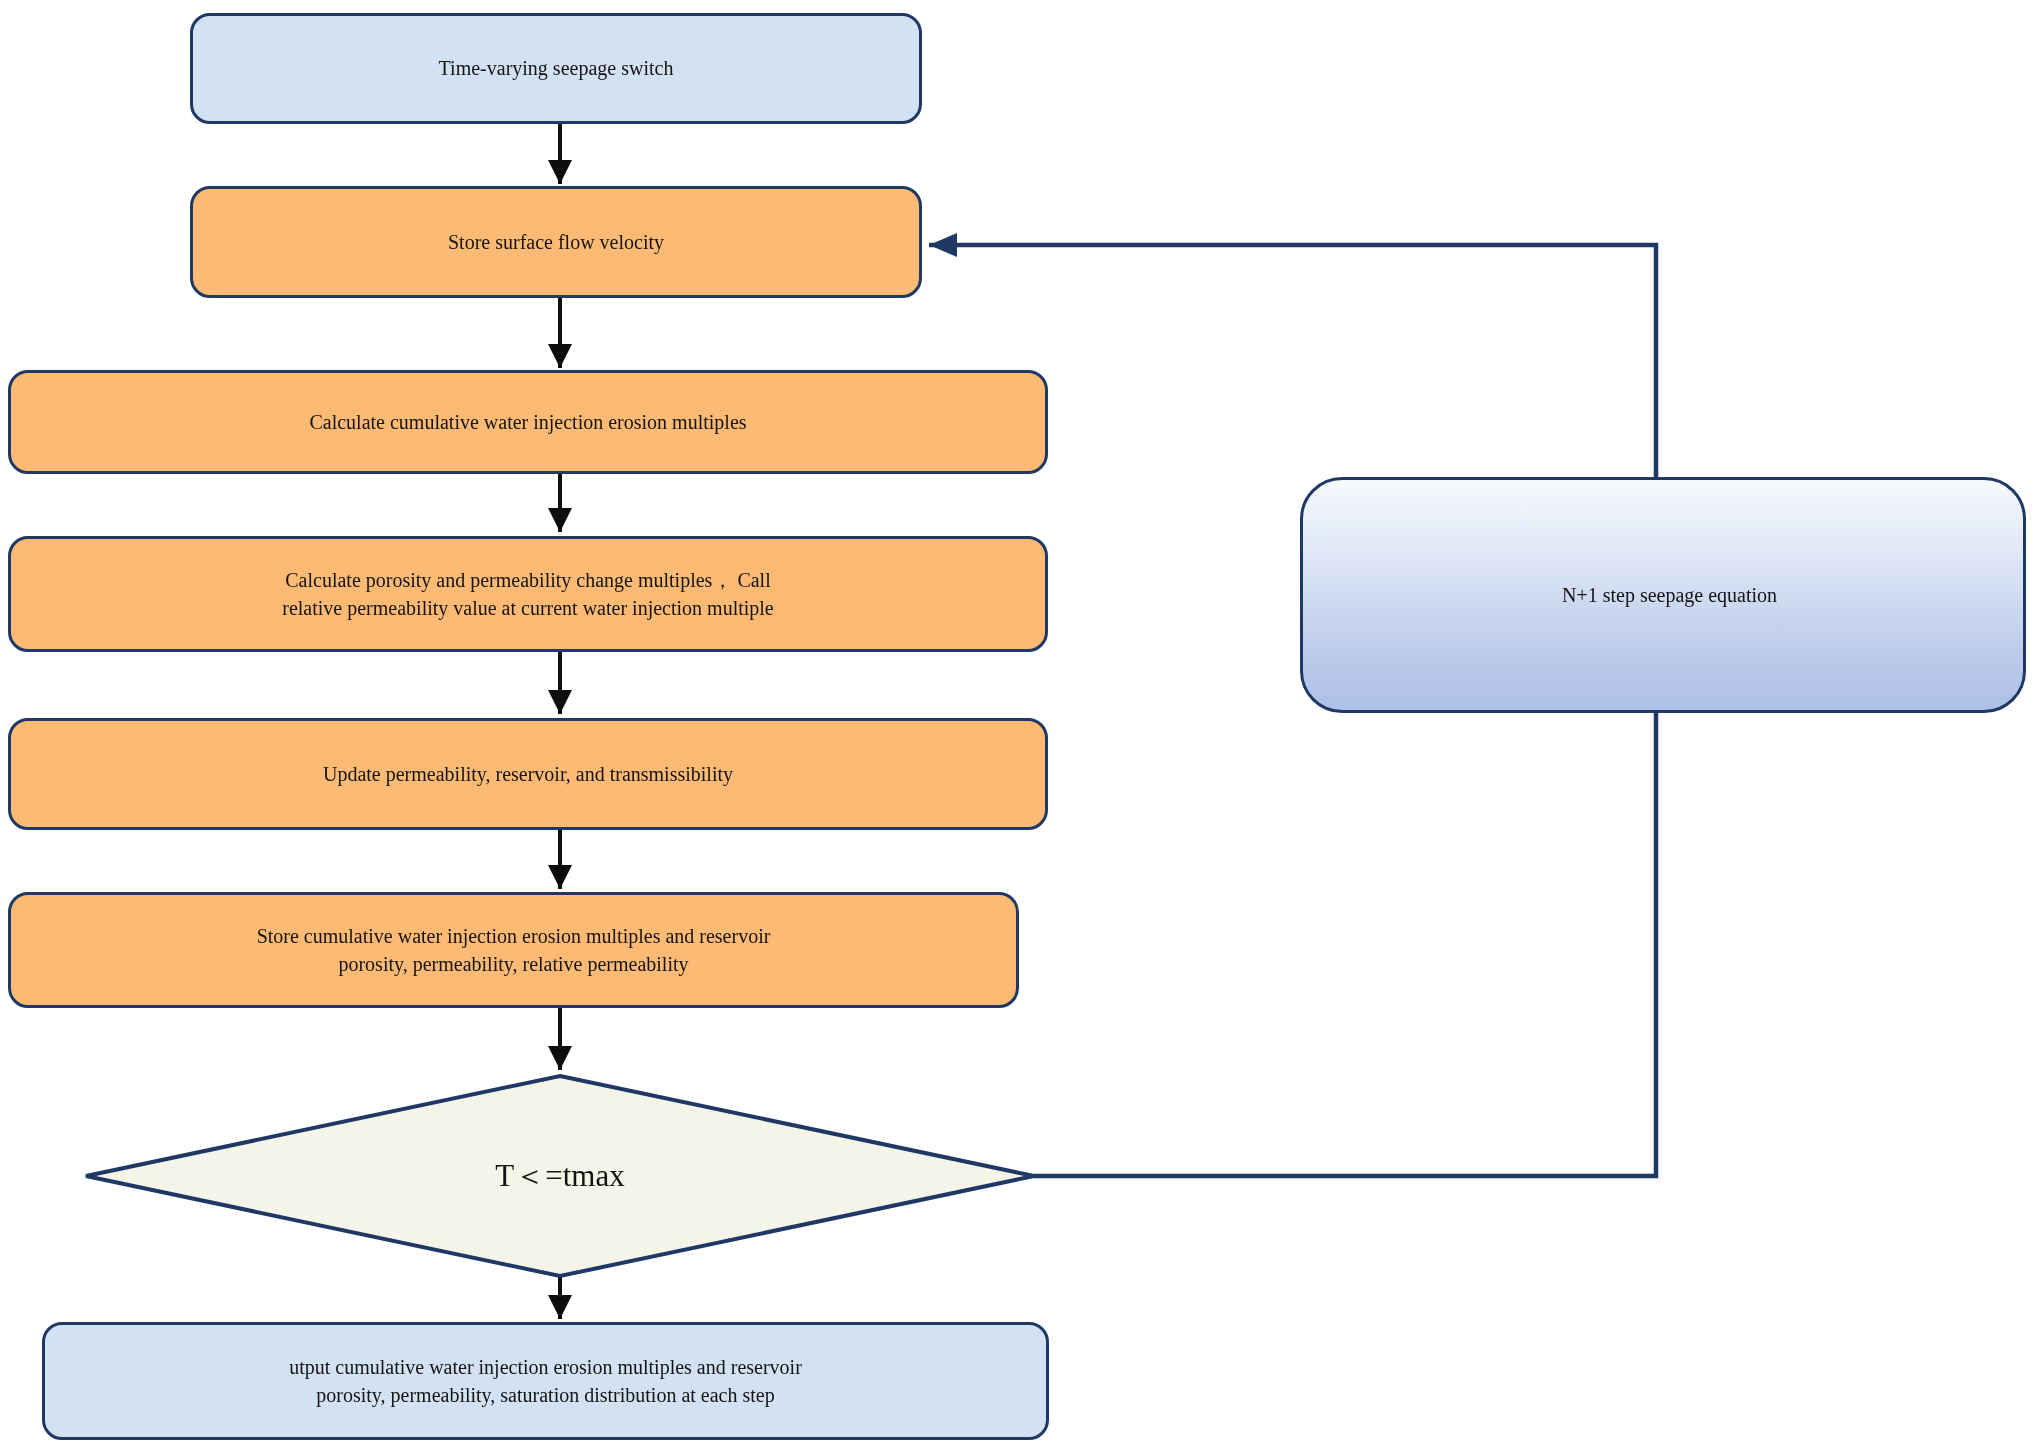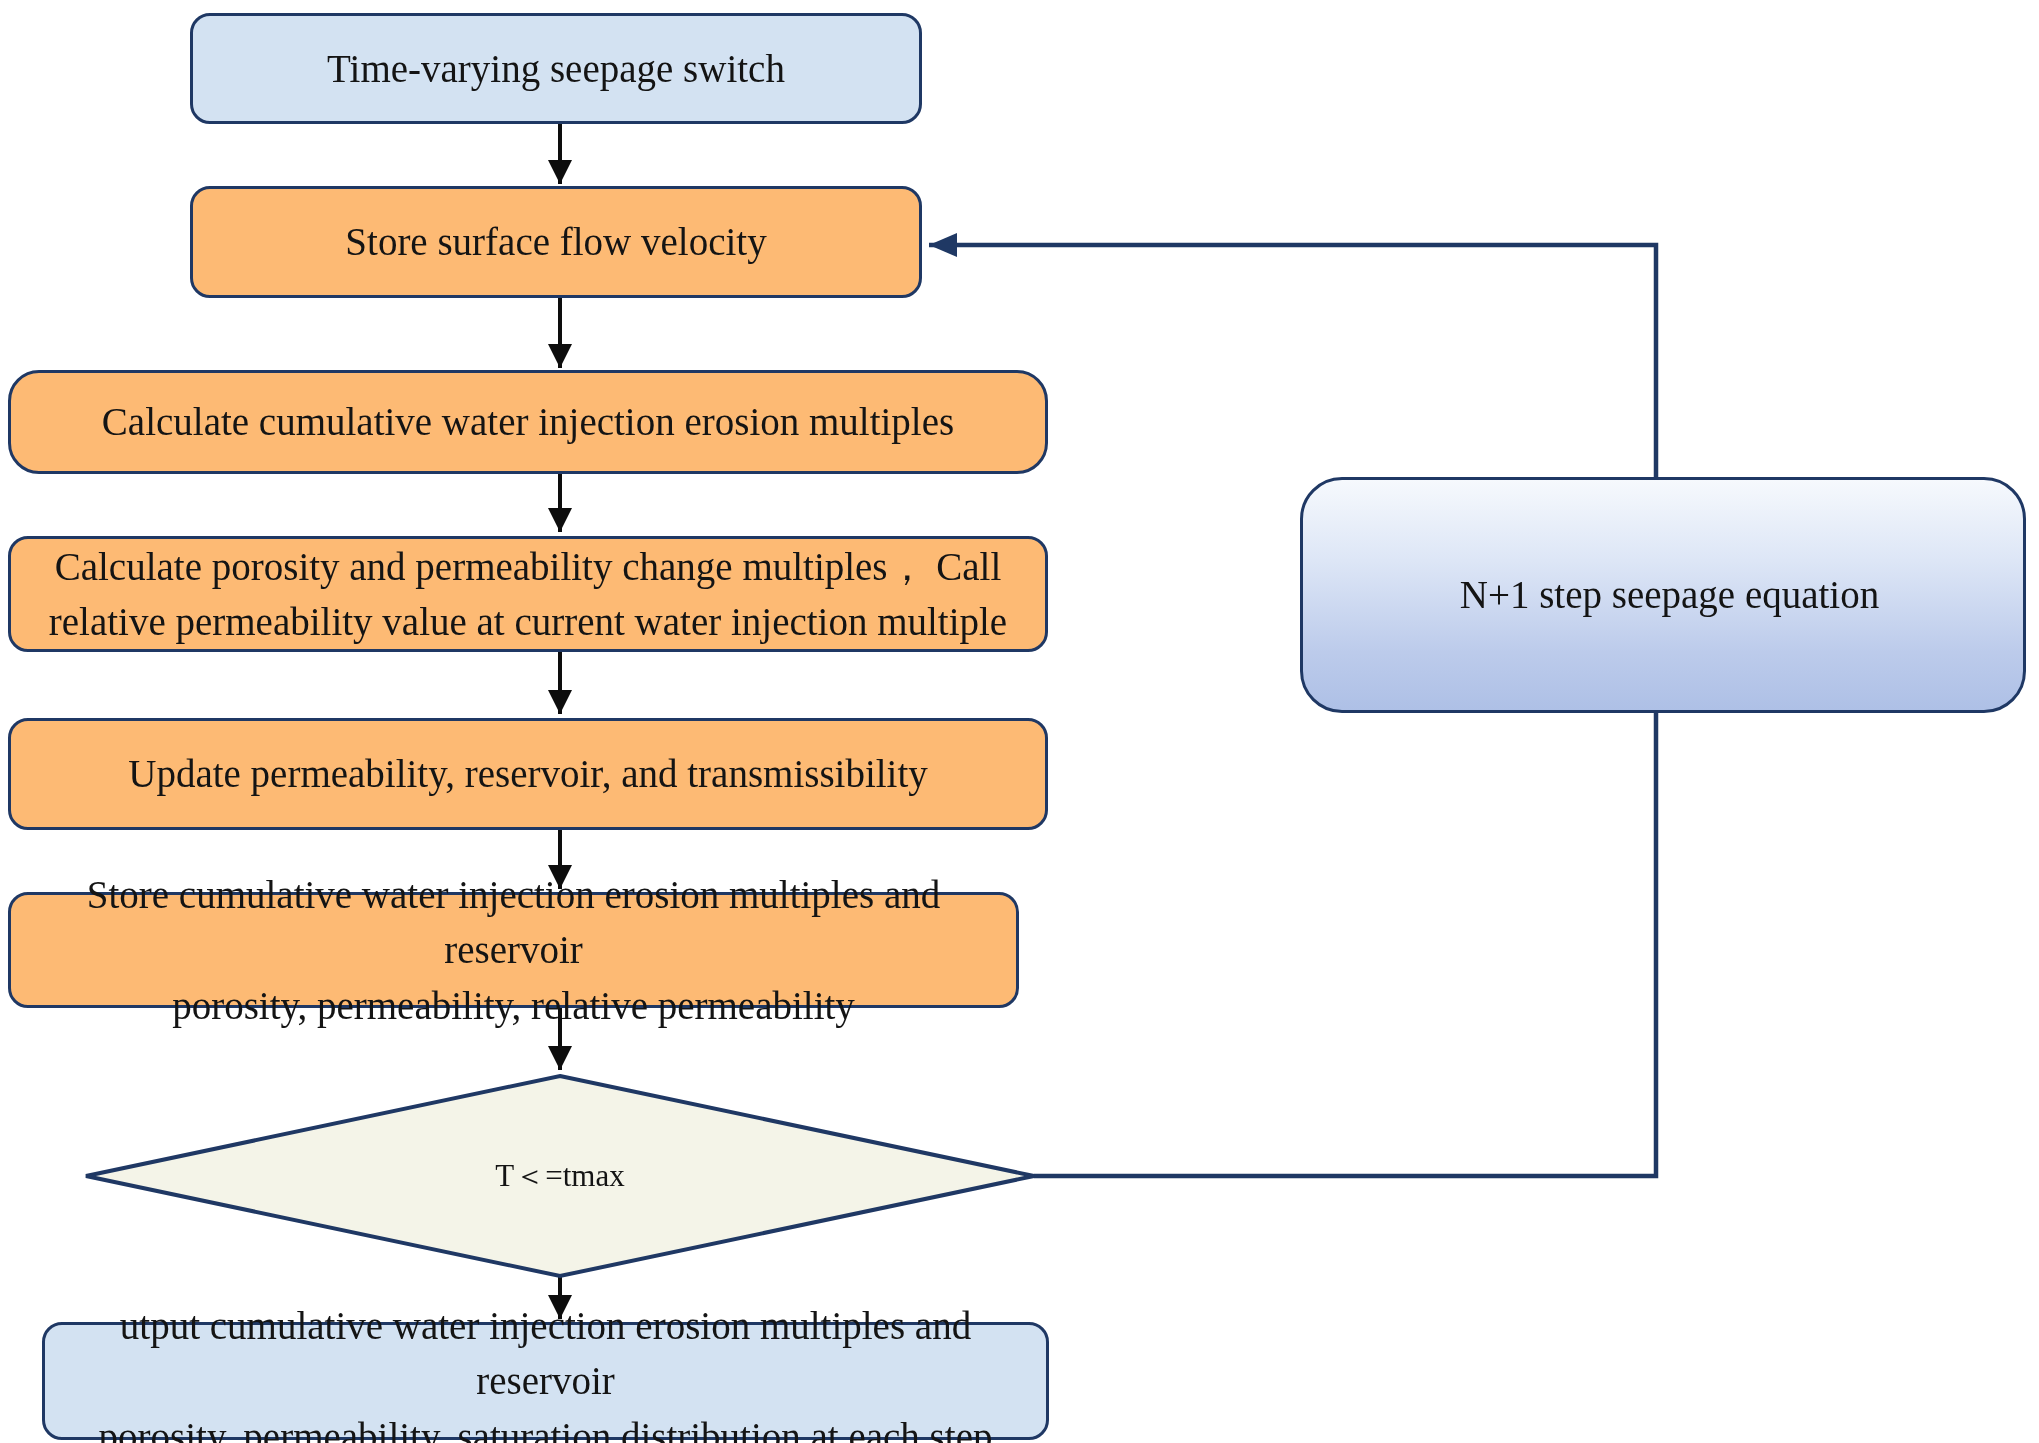--- a/index.html
+++ b/index.html
@@ -9,21 +9,21 @@
     background:#ffffff;
     font-family:"Liberation Serif","DejaVu Serif",serif;
     color:#141414;
     overflow:hidden;
   }
   .wires{position:absolute;left:0;top:0;z-index:1;}
   .node{
     position:absolute;z-index:2;box-sizing:border-box;
     border:3px solid #1f3864;border-radius:20px;
     display:flex;flex-direction:column;align-items:center;justify-content:center;
-    text-align:center;font-size:39px;line-height:1.42;padding:0 18px;
+    text-align:center;font-size:20px;line-height:1.42;padding:0 18px;
   }
   .node span{display:block;}
   .blue{background:#d3e2f2;}
   .lavender{background:#fdba74;}
   .gradient{
     background:linear-gradient(180deg,#f6f9fd 0%,#dde6f6 35%,#bccbeb 75%,#aec0e6 100%);
     border-radius:42px;
     padding-left:31px;
   }
   .diamond-wrap{position:absolute;z-index:2;}
@@ -64,21 +64,21 @@
   </svg>
 
   <div class="node blue" style="left:190px;top:13px;width:732px;height:111px;">
     <span>Time-varying seepage switch</span>
   </div>
 
   <div class="node lavender" style="left:190px;top:186px;width:732px;height:112px;">
     <span>Store surface flow velocity</span>
   </div>
 
-  <div class="node lavender" style="left:8px;top:370px;width:1040px;height:104px;border-radius:31px;">
+  <div class="node lavender" style="left:8px;top:370px;width:1040px;height:104px;">
     <span>Calculate cumulative water injection erosion multiples</span>
   </div>
 
   <div class="node lavender" style="left:8px;top:536px;width:1040px;height:116px;">
     <span>Calculate porosity and permeability change multiples，  Call</span>
     <span>relative permeability value at current water injection multiple</span>
   </div>
 
   <div class="node lavender" style="left:8px;top:718px;width:1040px;height:112px;">
     <span>Update permeability, reservoir, and transmissibility</span>

